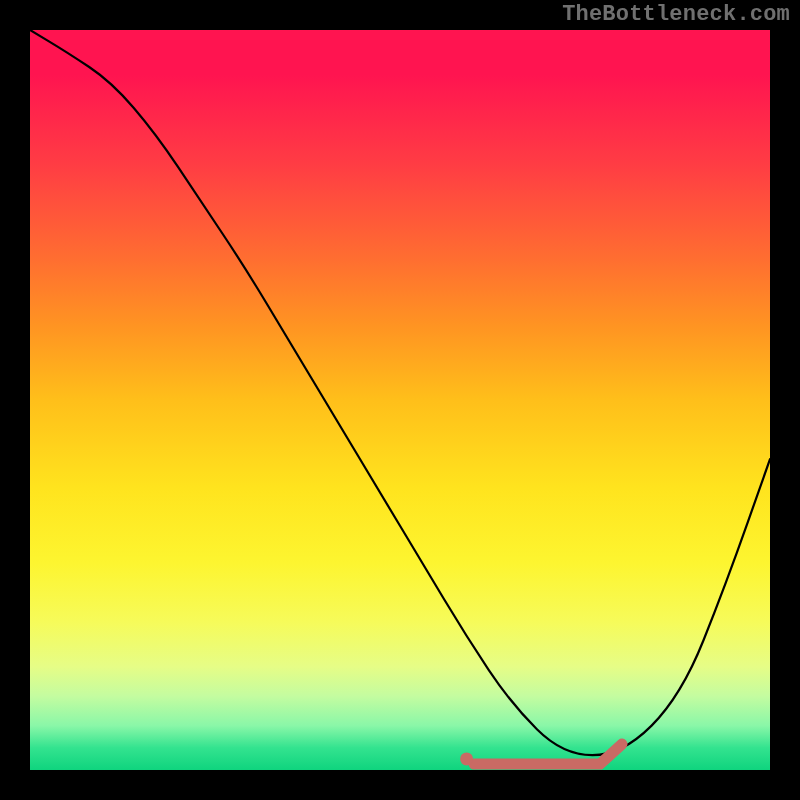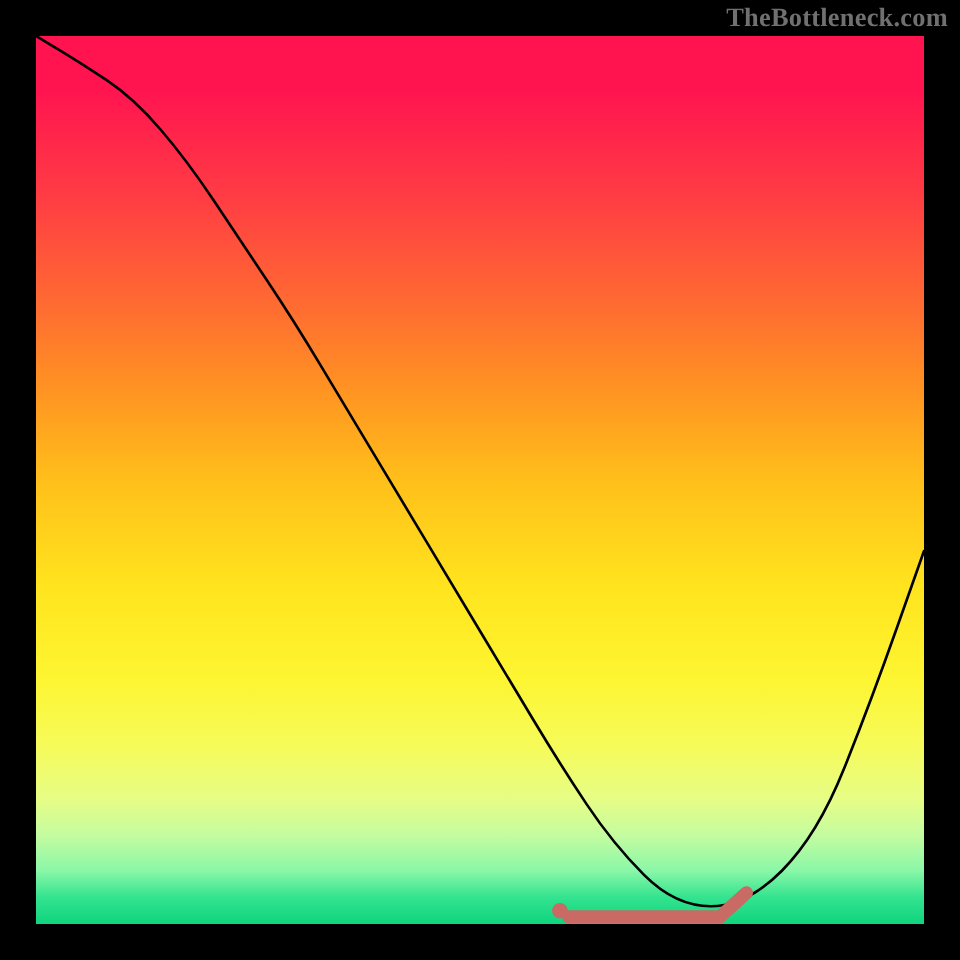--- a/index.html
+++ b/index.html
@@ -12,21 +12,21 @@
   }
   .wrap {
     position: relative;
     width: 800px;
     height: 800px;
   }
   .watermark {
     position: absolute;
     top: 2px;
     right: 10px;
-    font-family: Liberation Serif, serif;
+    font-family: Liberation Mono, monospace;
     font-size: 22px;
     font-weight: 600;
     color: #707070;
     letter-spacing: 0.2px;
   }
   .plot {
     position: absolute;
     left: 30px;
     top: 30px;
     width: 740px;

